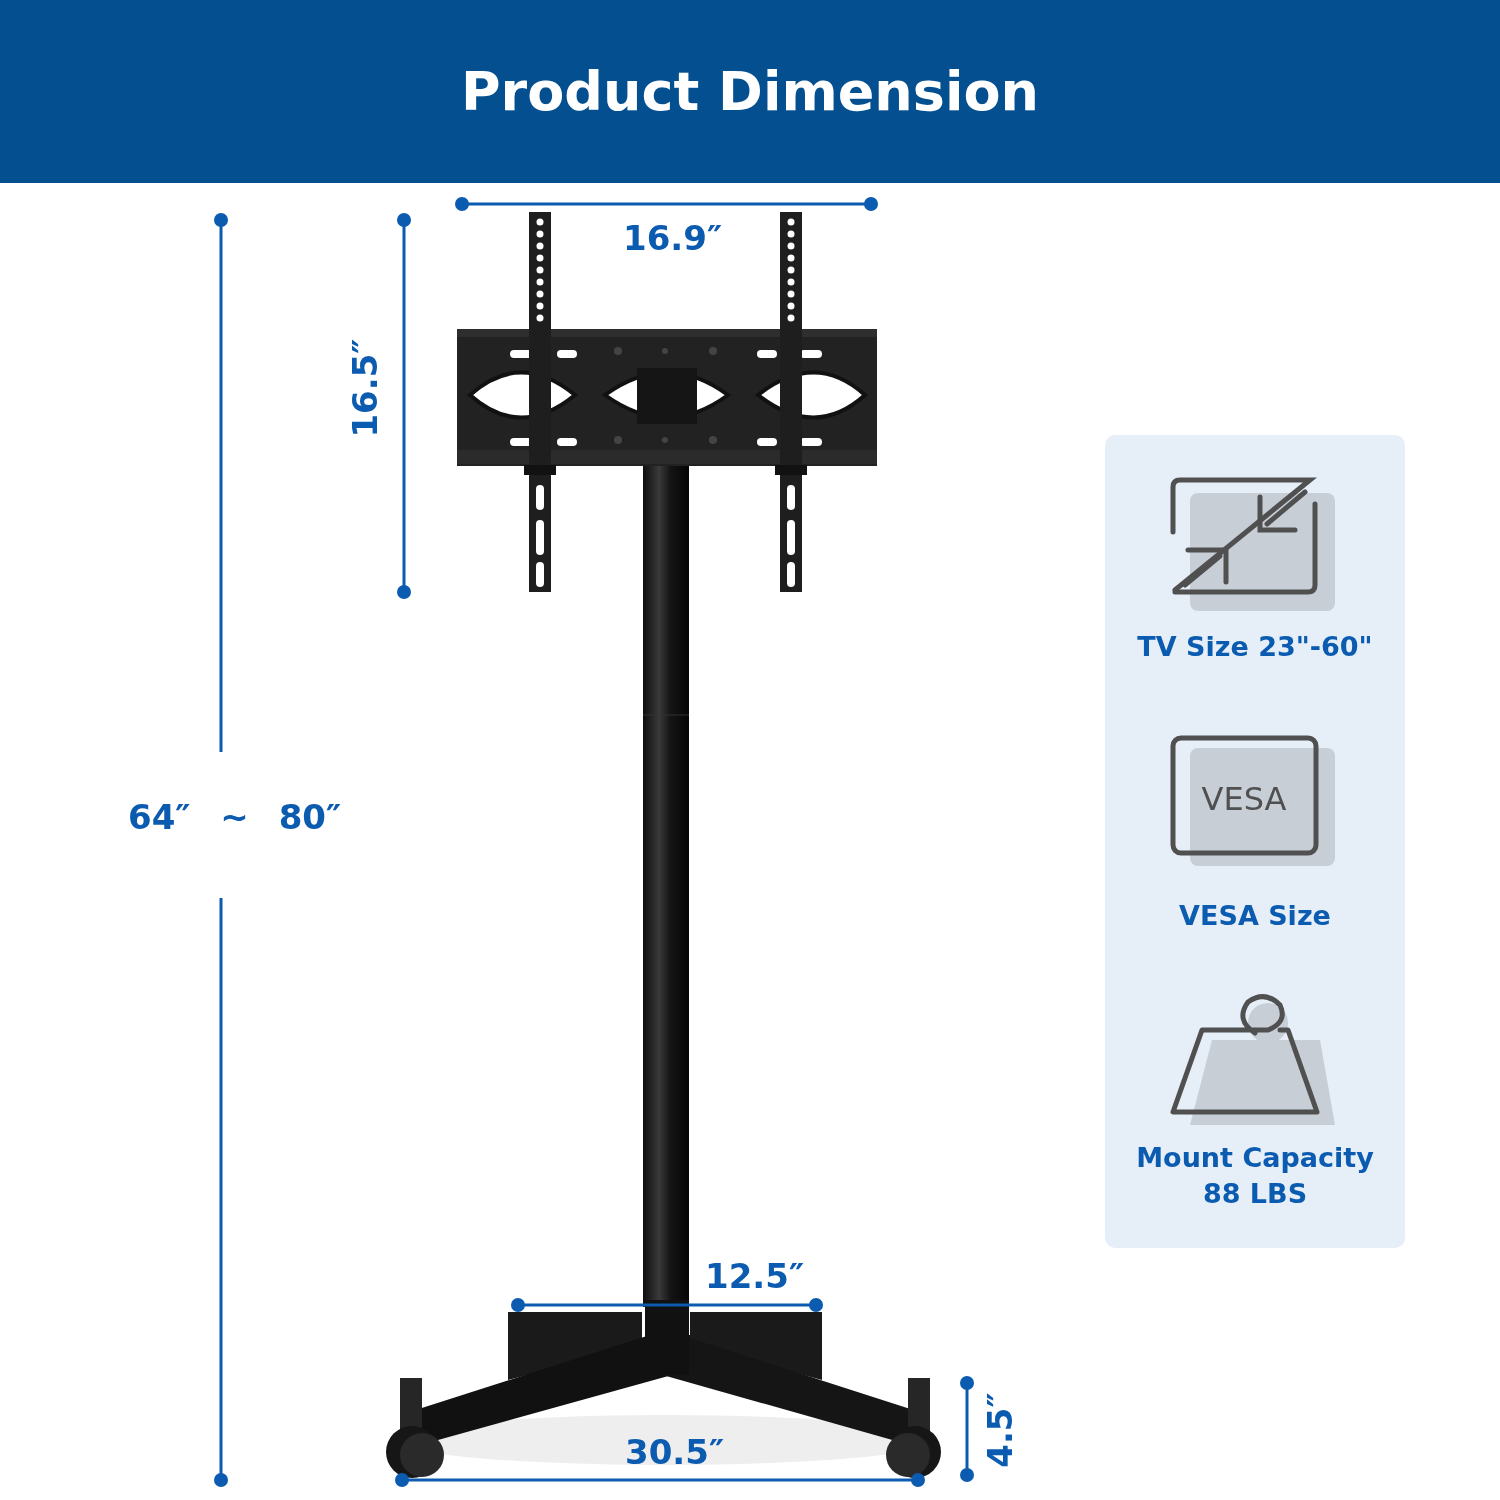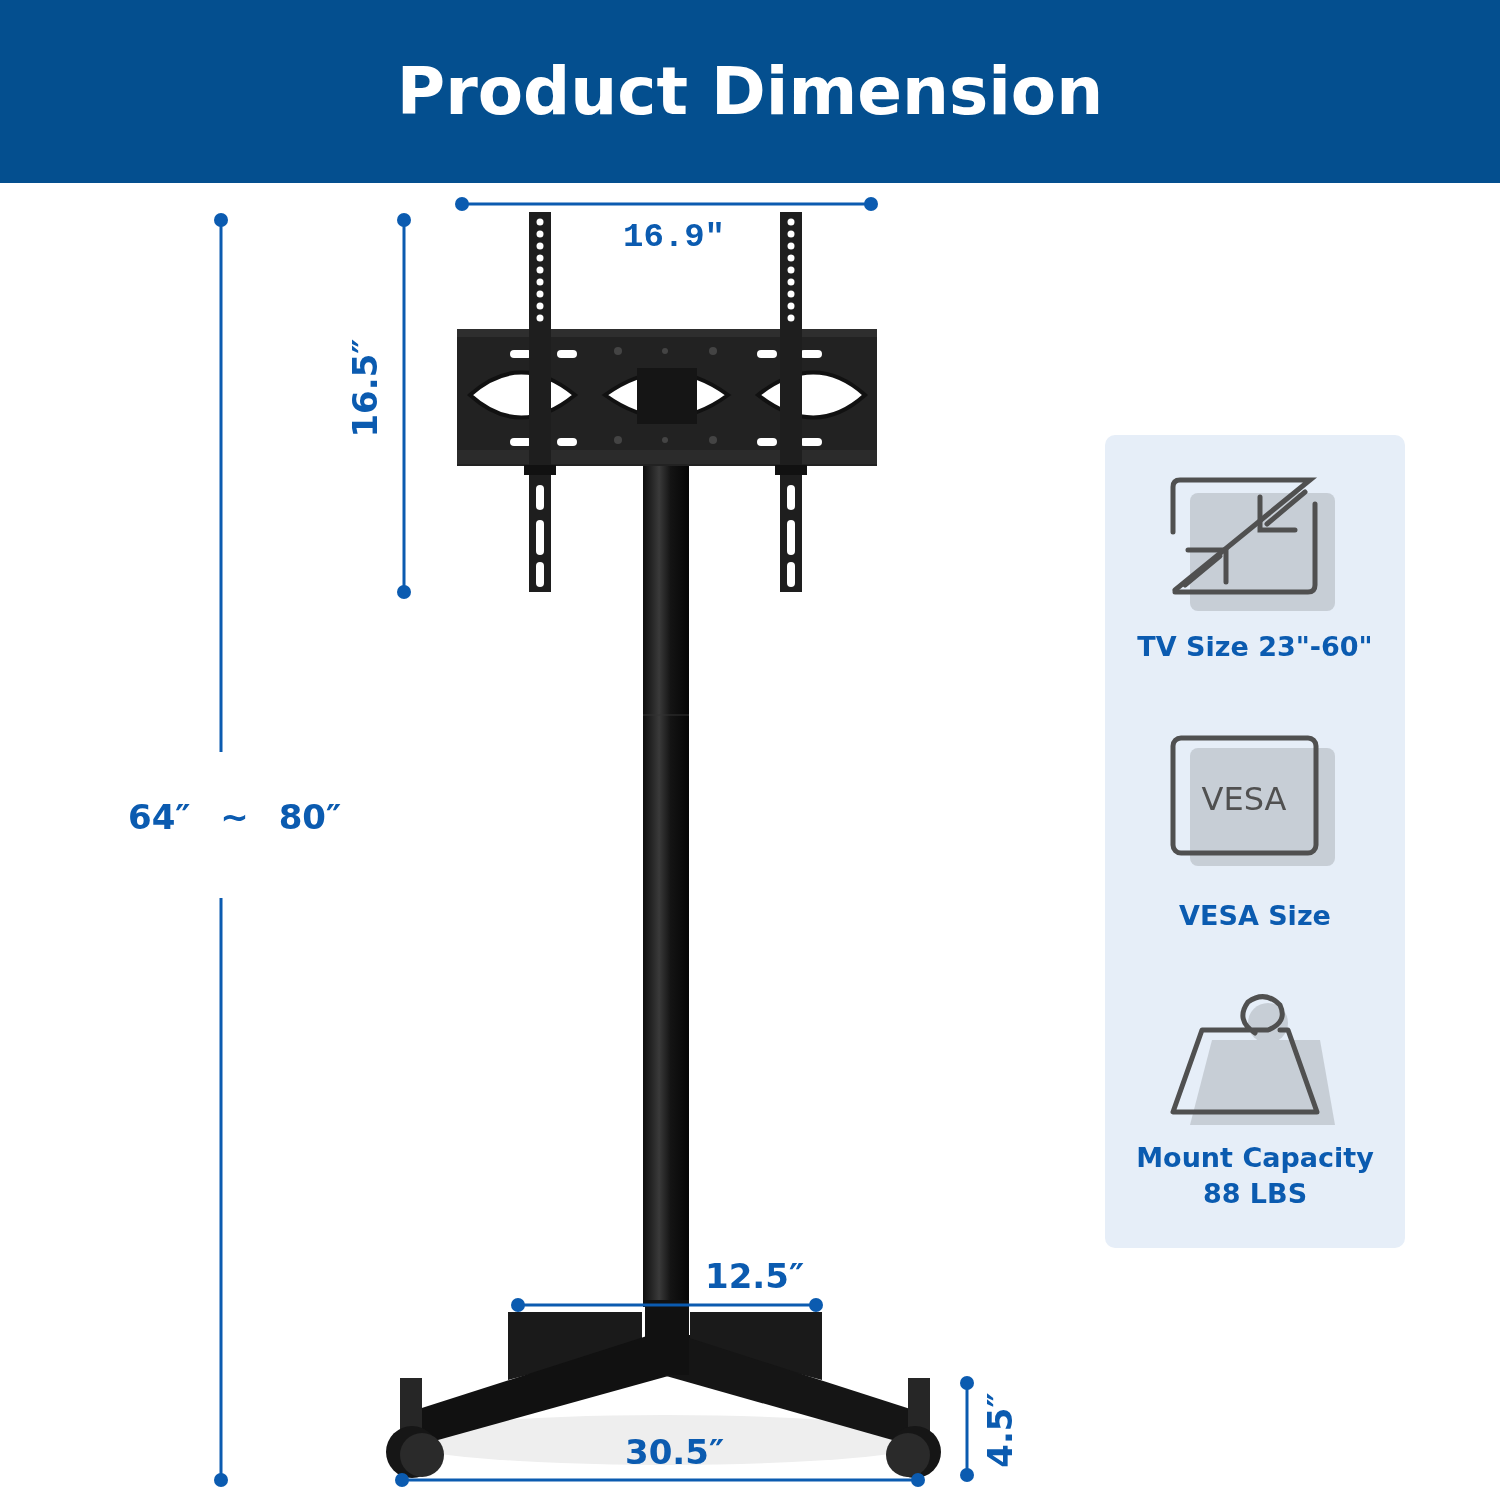--- a/index.html
+++ b/index.html
@@ -1,18 +1,18 @@
 <!DOCTYPE html>
 <html><head>
 <meta charset="utf-8">
 <style>
   html,body{margin:0;padding:0;background:#ffffff;}
   body{width:1500px;height:1500px;position:relative;overflow:hidden;font-family:"DejaVu Sans","Liberation Sans",sans-serif;}
   .header{position:absolute;left:0;top:0;width:1500px;height:183px;background:#044f8f;display:flex;align-items:center;justify-content:center;}
-  .header h1{margin:14px;color:#ffffff;font-size:66px;font-weight:bold;letter-spacing:0px;font-family:"DejaVu Sans",sans-serif;}
+  .header h1{margin:14px;color:#ffffff;font-size:54px;font-weight:bold;letter-spacing:0px;font-family:"DejaVu Sans",sans-serif;}
   .dim-label{position:absolute;color:#0b5bb0;font-weight:bold;font-size:34px;white-space:nowrap;font-family:"DejaVu Sans",sans-serif;}
   .vert{transform:rotate(-90deg);transform-origin:center center;}
   svg.overlay{position:absolute;left:0;top:0;}
   .panel{position:absolute;left:1105px;top:435px;width:300px;height:813px;background:#e6eef8;border-radius:10px;}
   .feature{position:absolute;left:0;width:300px;text-align:center;}
   .feature .label{color:#0b5bb0;font-weight:bold;font-size:27px;line-height:36px;font-family:"DejaVu Sans",sans-serif;}
   .feature svg{display:block;margin:0 auto;}
 </style>
 </head>
 <body>
@@ -142,21 +142,21 @@
     <circle cx="967" cy="1475" r="7" stroke="none"></circle>
   </g>
 </svg>
 
 <div class="dim-label" style="left:128px;top:797px;">
   <span>64″</span>
   <span style="margin:0 18px;">~</span>
   <span>80″</span>
 </div>
 <div class="dim-label vert" style="left:315px;top:368px;width:100px;text-align:center;">16.5″</div>
-<div class="dim-label" style="left:623px;top:218px;font-family:Liberation Mono, monospace;">16.9″</div>
+<div class="dim-label" style="left:623px;top:218px;">16.9″</div>
 <div class="dim-label" style="left:705px;top:1256px;">12.5″</div>
 <div class="dim-label" style="left:625px;top:1432px;">30.5″</div>
 <div class="dim-label vert" style="left:955px;top:1410px;width:90px;text-align:center;">4.5″</div>
 
 <div class="panel">
 
   <div class="feature" style="top:42px;">
     <svg width="170" height="140" viewBox="0 0 170 140">
       <rect x="90" y="16" width="145" height="118" rx="8" fill="#c7ced6" transform="translate(-70,0)"></rect>
       <g fill="none" stroke="#505050" stroke-width="5" stroke-linecap="round">

